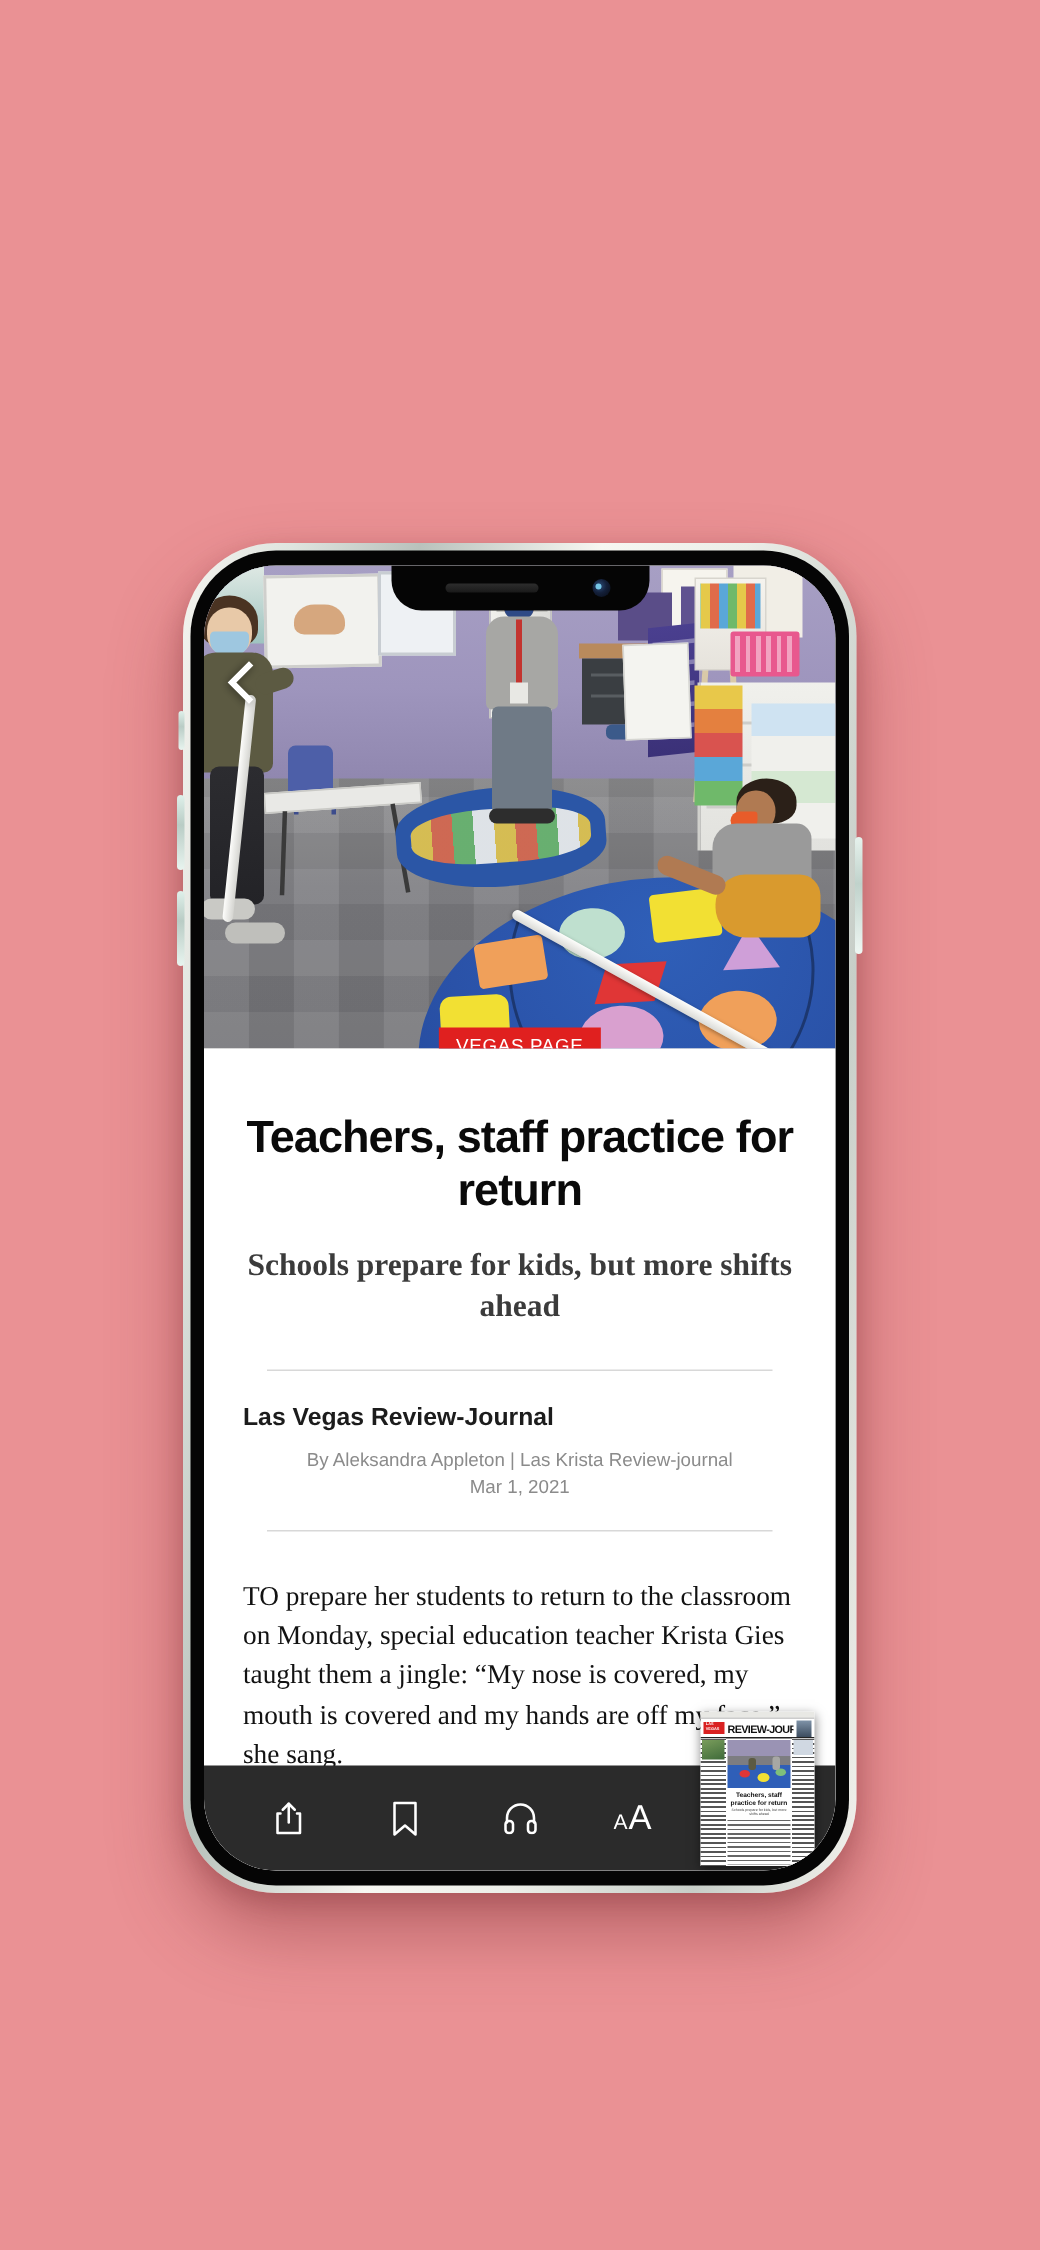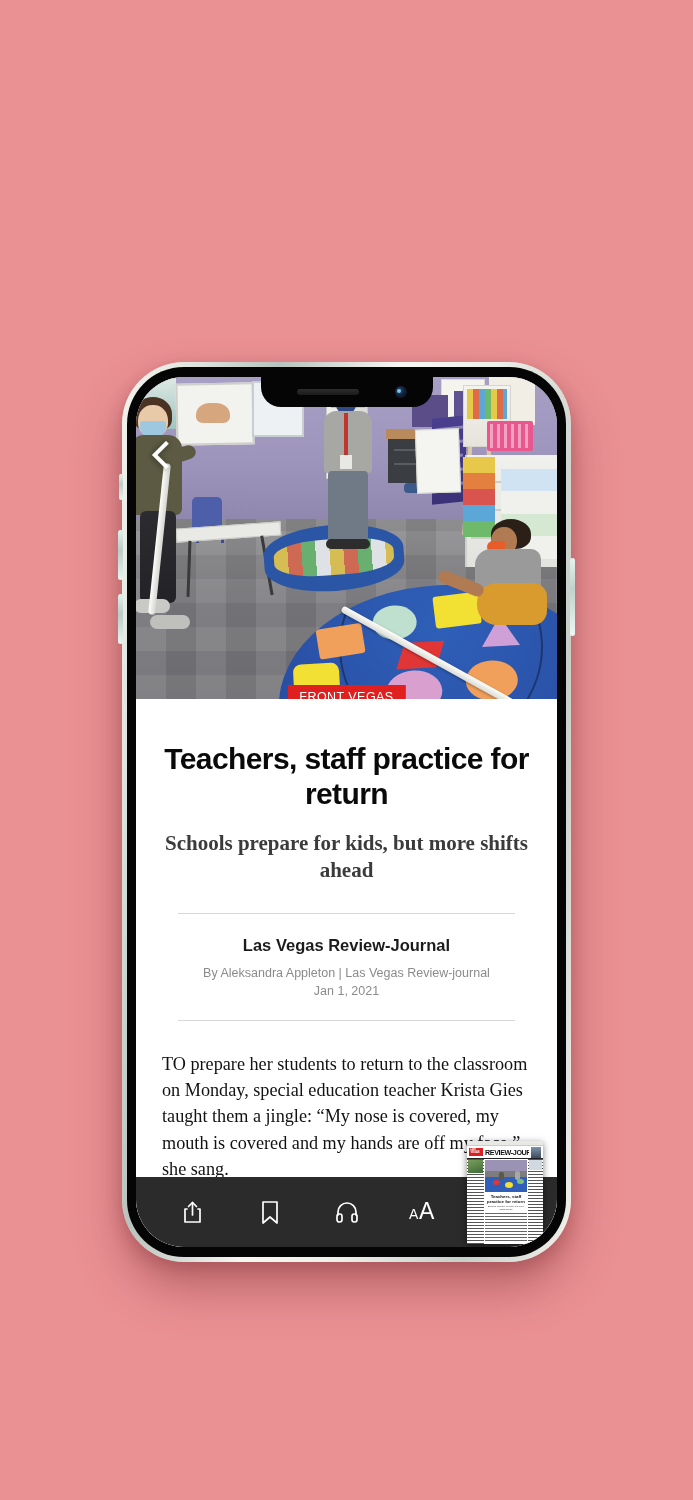--- a/index.html
+++ b/index.html
@@ -318,21 +318,21 @@
     text-align:center; color:#0a0a0a; letter-spacing:-.6px;
   }
   #subhead{
     font-family:"Liberation Serif", serif;
     font-size:21px; line-height:1.3; text-align:center;
     color:#3b3b3b; margin-top:19px;
   }
   .rule{ height:1px; background:#d8d8d8; margin:28px 16px 0; }
   #source-name{
     font-family:"Liberation Sans", sans-serif;
-    font-weight:bold; font-size:16.5px; text-align:center;
+    font-weight:bold; font-size:16.5px; text-align:left;
     color:#1c1c1c; margin-top:22px;
   }
   #byline{
     font-family:"Liberation Sans", sans-serif;
     font-size:12.5px; text-align:center; color:#8b8b8b;
     margin-top:9px; line-height:1.45;
   }
   .rule-b{ margin:20px 16px 0; }
   #body-copy{
     font-family:"Liberation Serif", serif;
@@ -495,31 +495,31 @@
         <div class="person" id="p-rt-head"></div>
         <div class="person" id="p-rt-mask"></div>
         <div class="person" id="p-rt-body"></div>
         <div class="person" id="p-rt-pants"></div>
         <div class="person" id="p-rt-arm"></div>
 
         <div class="ph" id="pole"></div>
         <div class="ph" id="pole-left"></div>
 
         <div id="back-chevron"></div>
-        <div id="front-page-badge">FRONT VEGAS</div>
+        <div id="front-page-badge">VEGAS PAGE</div>
       </div>
 
       <div id="article">
         <h1 id="headline">Teachers, staff practice for return</h1>
         <h2 id="subhead">Schools prepare for kids, but more shifts ahead</h2>
         <div class="rule"></div>
         <div id="source-name">Las Vegas Review-Journal</div>
         <div id="byline">
-          <div>By Aleksandra Appleton | Las Vegas Review-journal</div>
-          <div>Jan 1, 2021</div>
+          <div>By Aleksandra Appleton | Las Krista Review-journal</div>
+          <div>Mar 1, 2021</div>
         </div>
         <div class="rule rule-b"></div>
         <div id="body-copy">
           <p>TO prepare her students to return to the classroom on Monday, special education teacher Krista Gies taught them a jingle: “My nose is covered, my mouth is covered and my hands are off my face,” she sang.</p>
           <p>Her class has been practicing wearing masks</p>
         </div>
       </div>
 
       <div id="toolbar">
         <div class="tb-btn">

